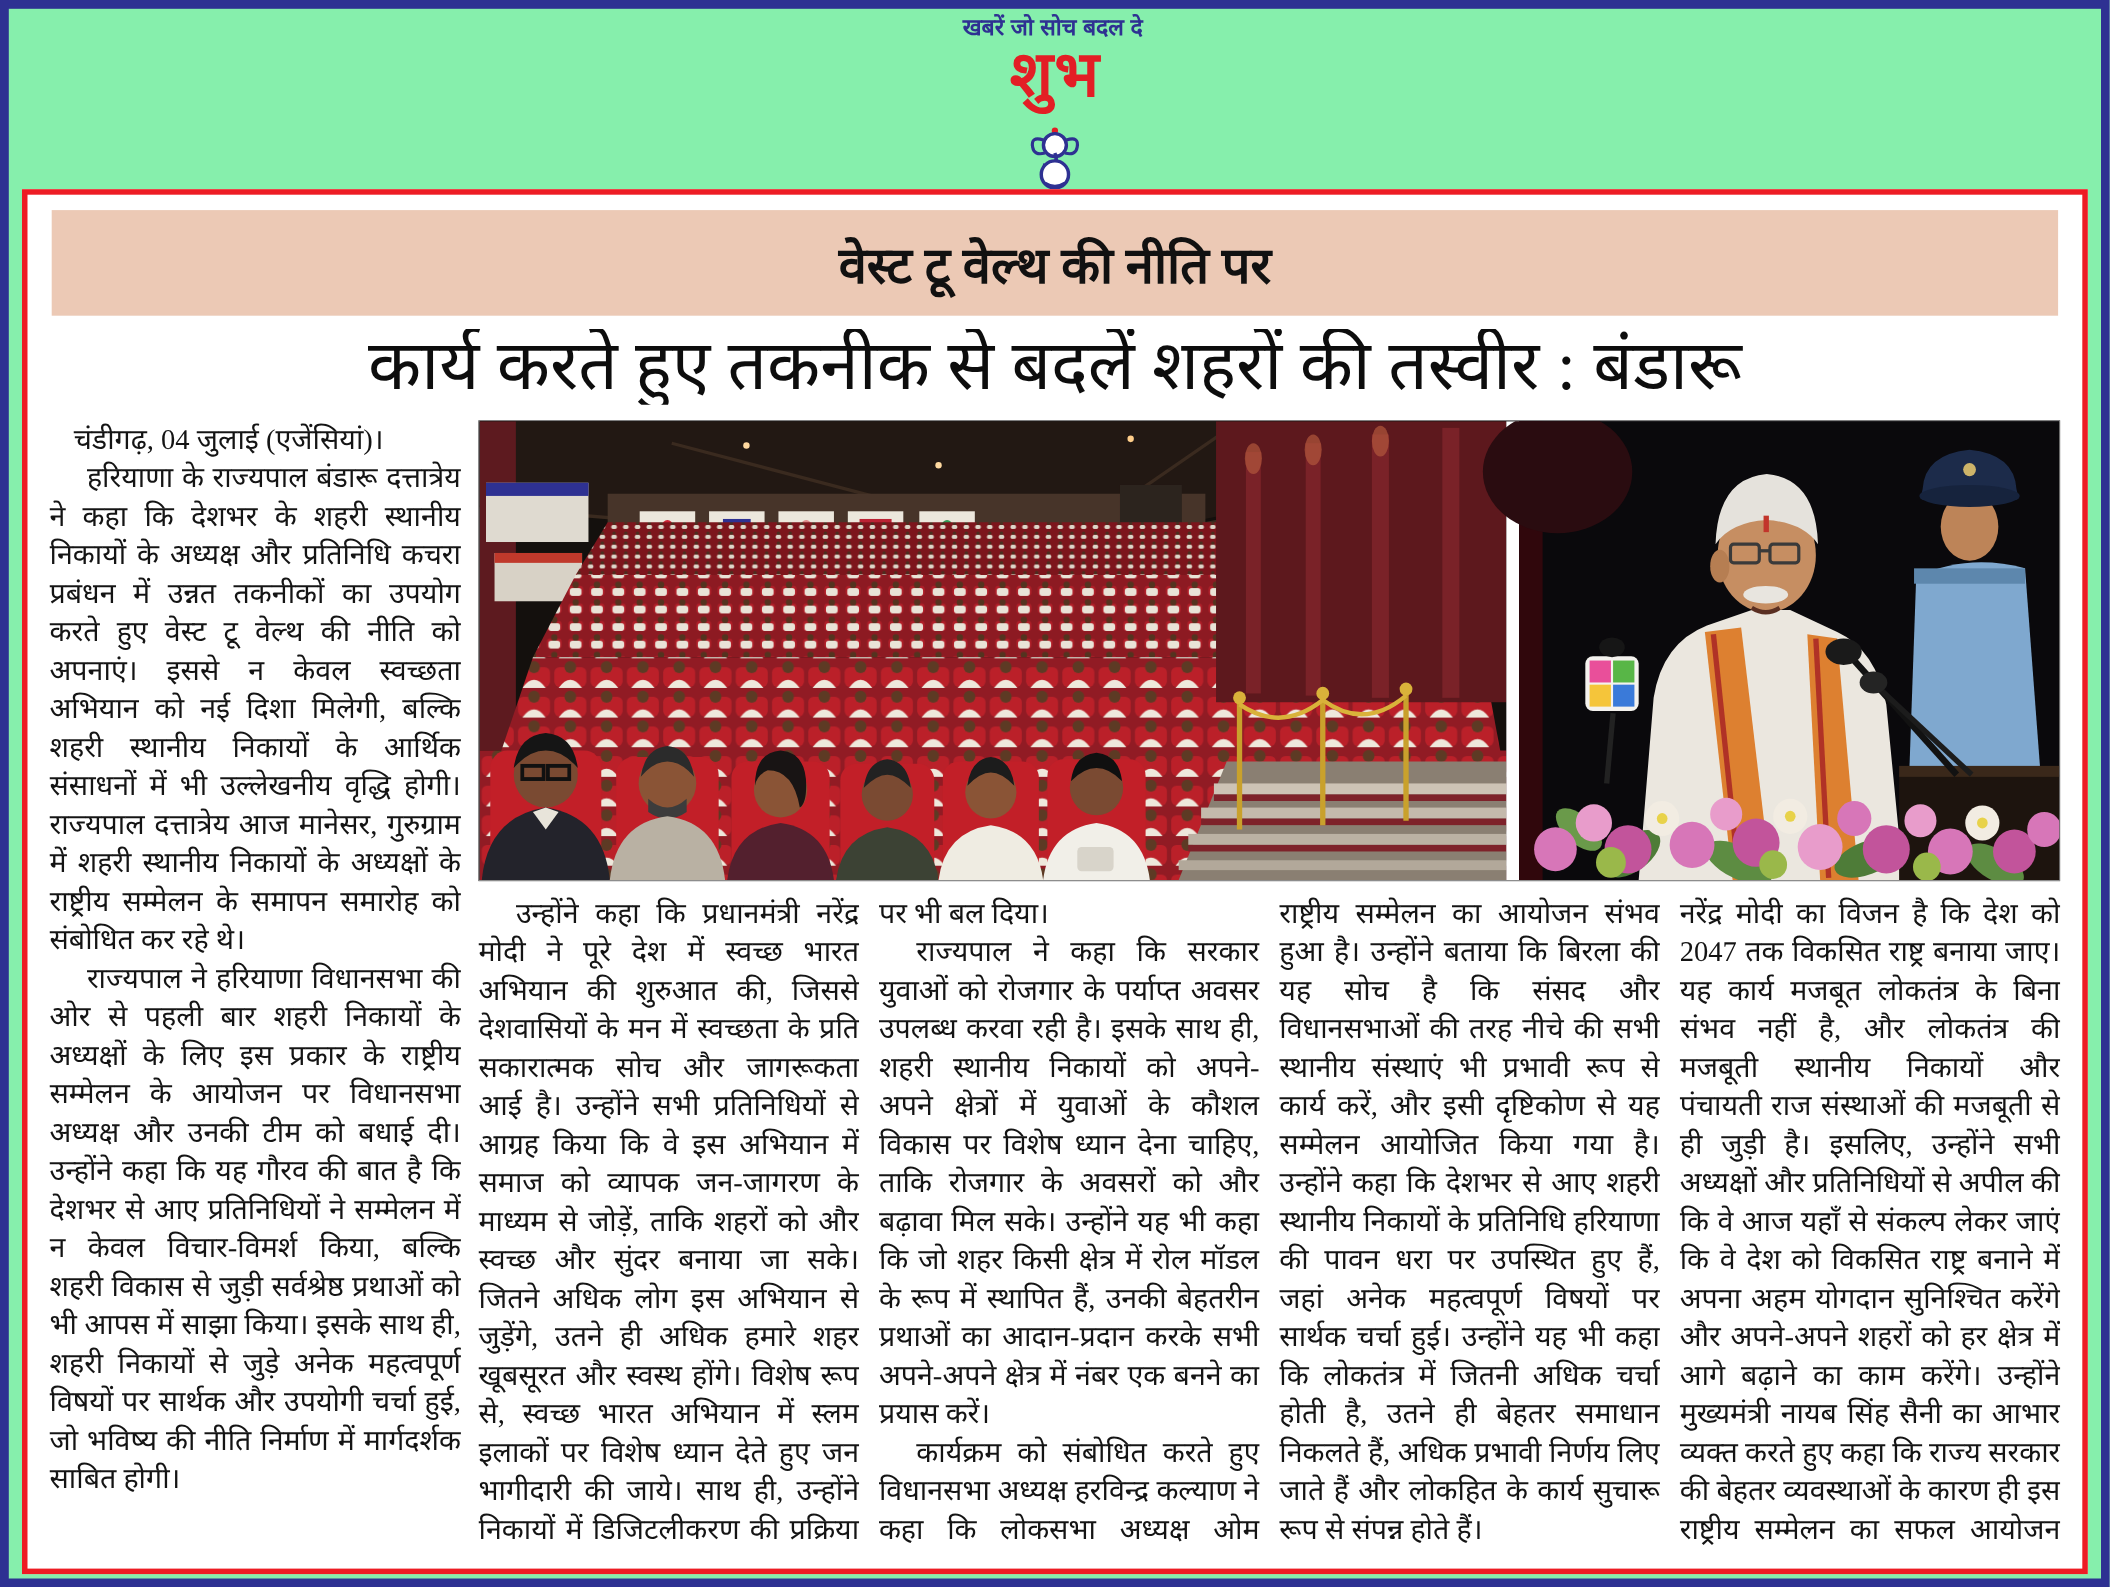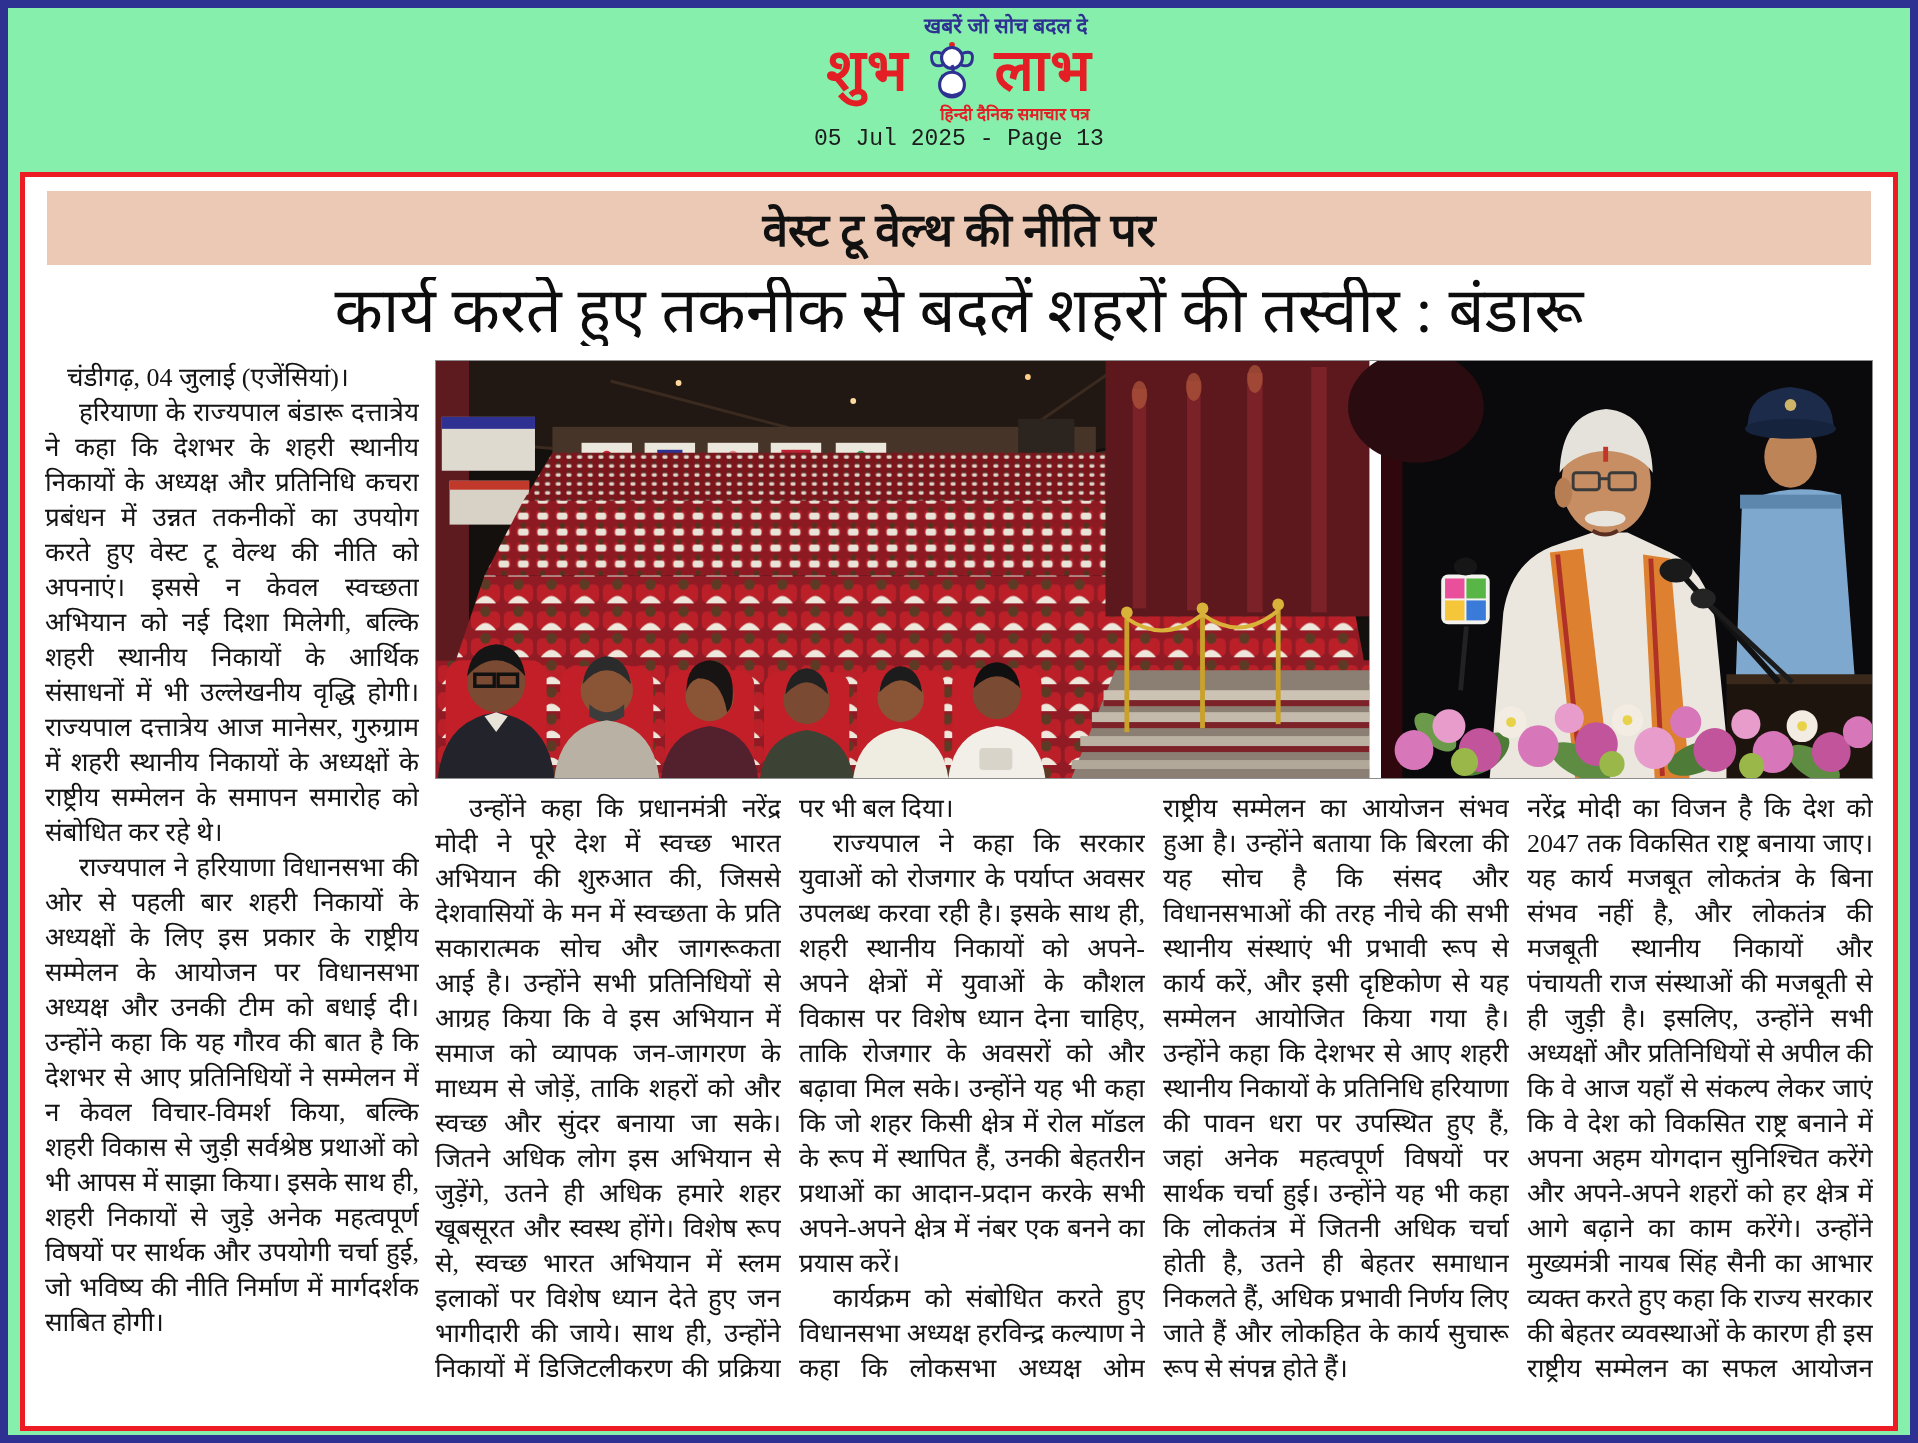--- a/index.html
+++ b/index.html
@@ -4,33 +4,33 @@
 <style>
   html,body{margin:0;padding:0;background:#fff;}
   .page{position:relative;width:1918px;height:1443px;box-sizing:border-box;
         border:8px solid #2e3192;background:#86efac;overflow:hidden;
         font-family:"Liberation Serif","DejaVu Serif",serif;}
   
   .masthead{position:absolute;top:0;left:0;right:0;height:158px;text-align:center;}
   .logo-block{display:inline-block;text-align:right;line-height:1;margin-top:5px;}
   .tagline{color:#2e3192;font-weight:bold;font-size:21px;margin:2px 4px 3px 0;
            font-family:"Liberation Sans","DejaVu Sans",sans-serif;}
-  .logo-row{display:flex;align-items:center;justify-content:center;gap:16px;}
+  .logo-row{display:flex;align-items:center;justify-content:center;gap:16px;flex-direction:column;}
   .logo-word{color:#e31e25;font-size:58px;font-weight:800;letter-spacing:1px;}
   .subtitle{color:#e31e25;font-weight:bold;font-size:17px;margin:4px 2px 0 0;
             font-family:"Liberation Sans","DejaVu Sans",sans-serif;}
   .site-url{font-size:23px;color:#1d1d1d;margin-top:5px;
             font-family:"DejaVu Sans","Liberation Sans",sans-serif;}
   .date-line{font-size:23px;color:#1d1d1d;margin-top:2px;
             font-family:Liberation Mono, monospace;}
   
   .article-frame{position:absolute;left:12px;right:12px;top:164px;bottom:4px;
                  border:5px solid #ed1c24;box-sizing:border-box;
                  padding:12px 20px 8px;background:#fff;overflow:hidden;}
-  .kicker{height:74px;margin:2px 2px 0;background:#ecc9b5;display:flex;
+  .kicker{height:96px;margin:2px 2px 0;background:#ecc9b5;display:flex;
           align-items:center;justify-content:center;font-size:46px;font-weight:700;
           color:#111;white-space:nowrap;overflow:hidden;}
   .headline{text-align:center;font-size:63px;font-weight:400;color:#0d0d0d;
             margin:12px 0 14px;line-height:1.1;white-space:nowrap;overflow:hidden;}
   .content{display:flex;gap:16px;height:1028px;overflow:hidden;}
   .col{flex:1;overflow:hidden;}
   .col-first{flex:none;width:374px;}
   .right-wrap{flex:1;display:flex;flex-direction:column;min-width:0;}
   .photo-strip{height:417px;border:1px solid #8d8d8d;margin-bottom:12px;
                background:#0b0b0d;flex:none;}

